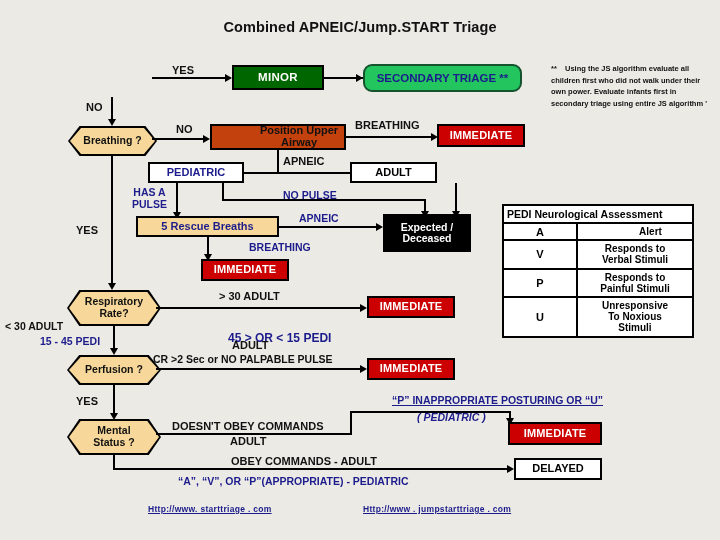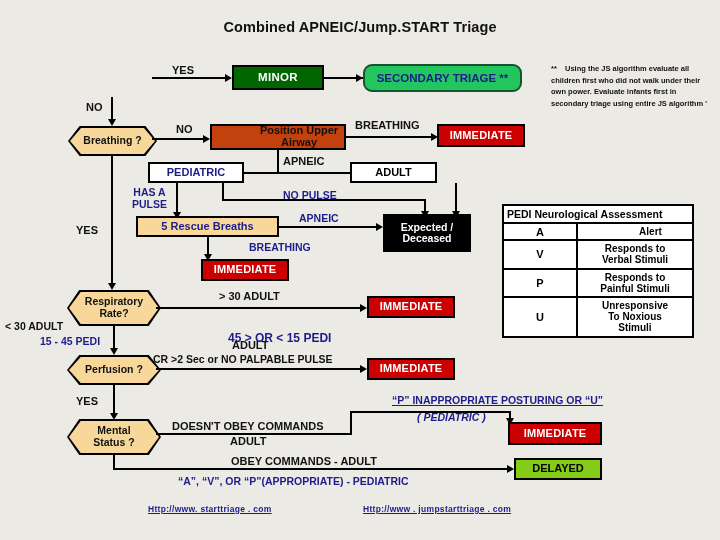--- a/index.html
+++ b/index.html
@@ -43,21 +43,21 @@
     line-height: 1.05;
     border: 2px solid #000;
   }
   .box-green { background: #006600; color: #ffffff; font-size: 11.5px; letter-spacing:.3px;}
   .box-blue {
     background: #22c55e; color: #1c1c8c; font-size: 11.5px;
     border-radius: 9px; border: 2px solid #14532d;
   }
   .box-red { background: #cc0000; color: #ffffff; font-size: 11px; letter-spacing:.2px;}
   .box-black { background: #000000; color: #ffffff; font-size: 10.5px; }
-  .box-yellow { background: #84cc16; color: #000000; font-size: 11px; }
+  .box-yellow { background: #ffffff; color: #000000; font-size: 11px; }
   .box-tan { background: #f7d89a; color: #1c1c8c; font-size: 11px; }
   .box-tan-dark { background: #c2410c; color: #111; font-size: 11px; padding-left: 42px; }
   .box-white { background: #ffffff; color: #000000; font-size: 11px; }
   .box-white-blue { background: #ffffff; color: #1c1c8c; font-size: 11px; }
 
   
   .hex {
     background: #f7d89a;
     -webkit-clip-path: polygon(13% 0, 87% 0, 100% 50%, 87% 100%, 13% 100%, 0 50%);
     clip-path: polygon(13% 0, 87% 0, 100% 50%, 87% 100%, 13% 100%, 0 50%);

